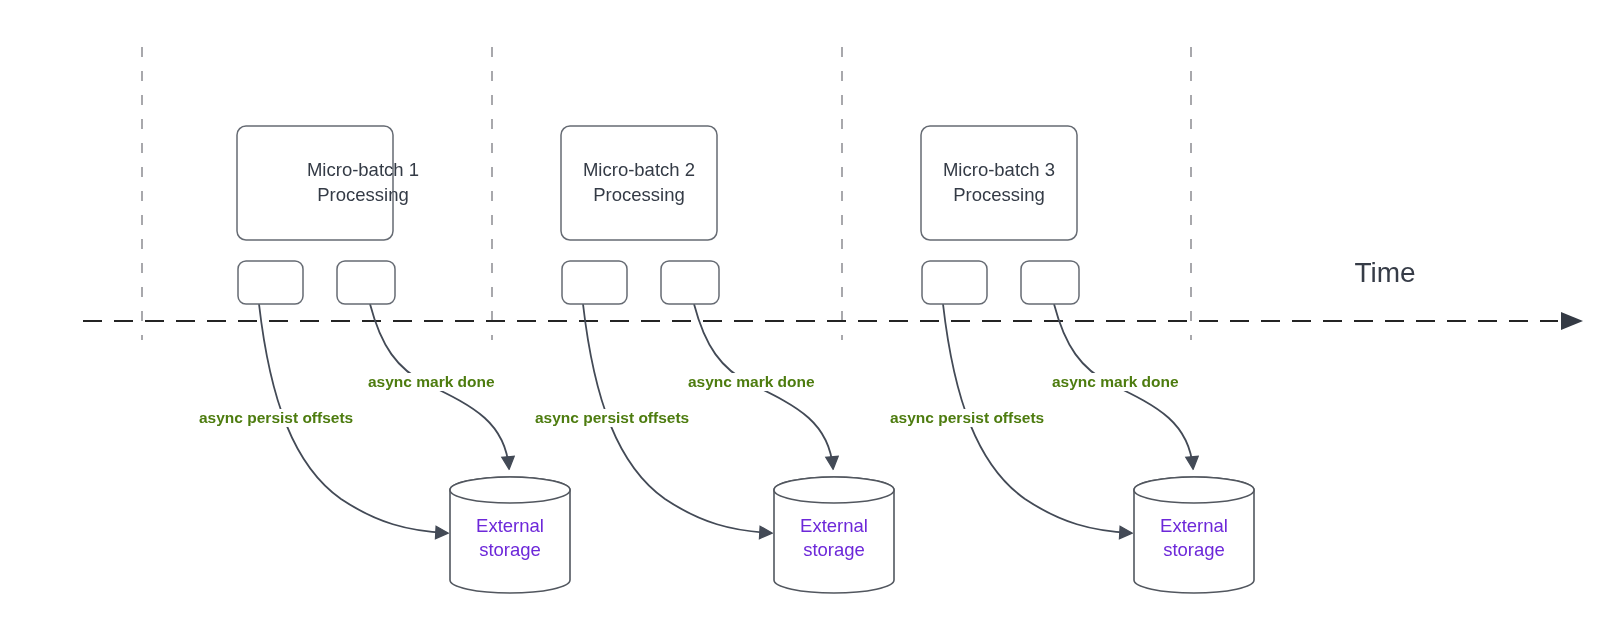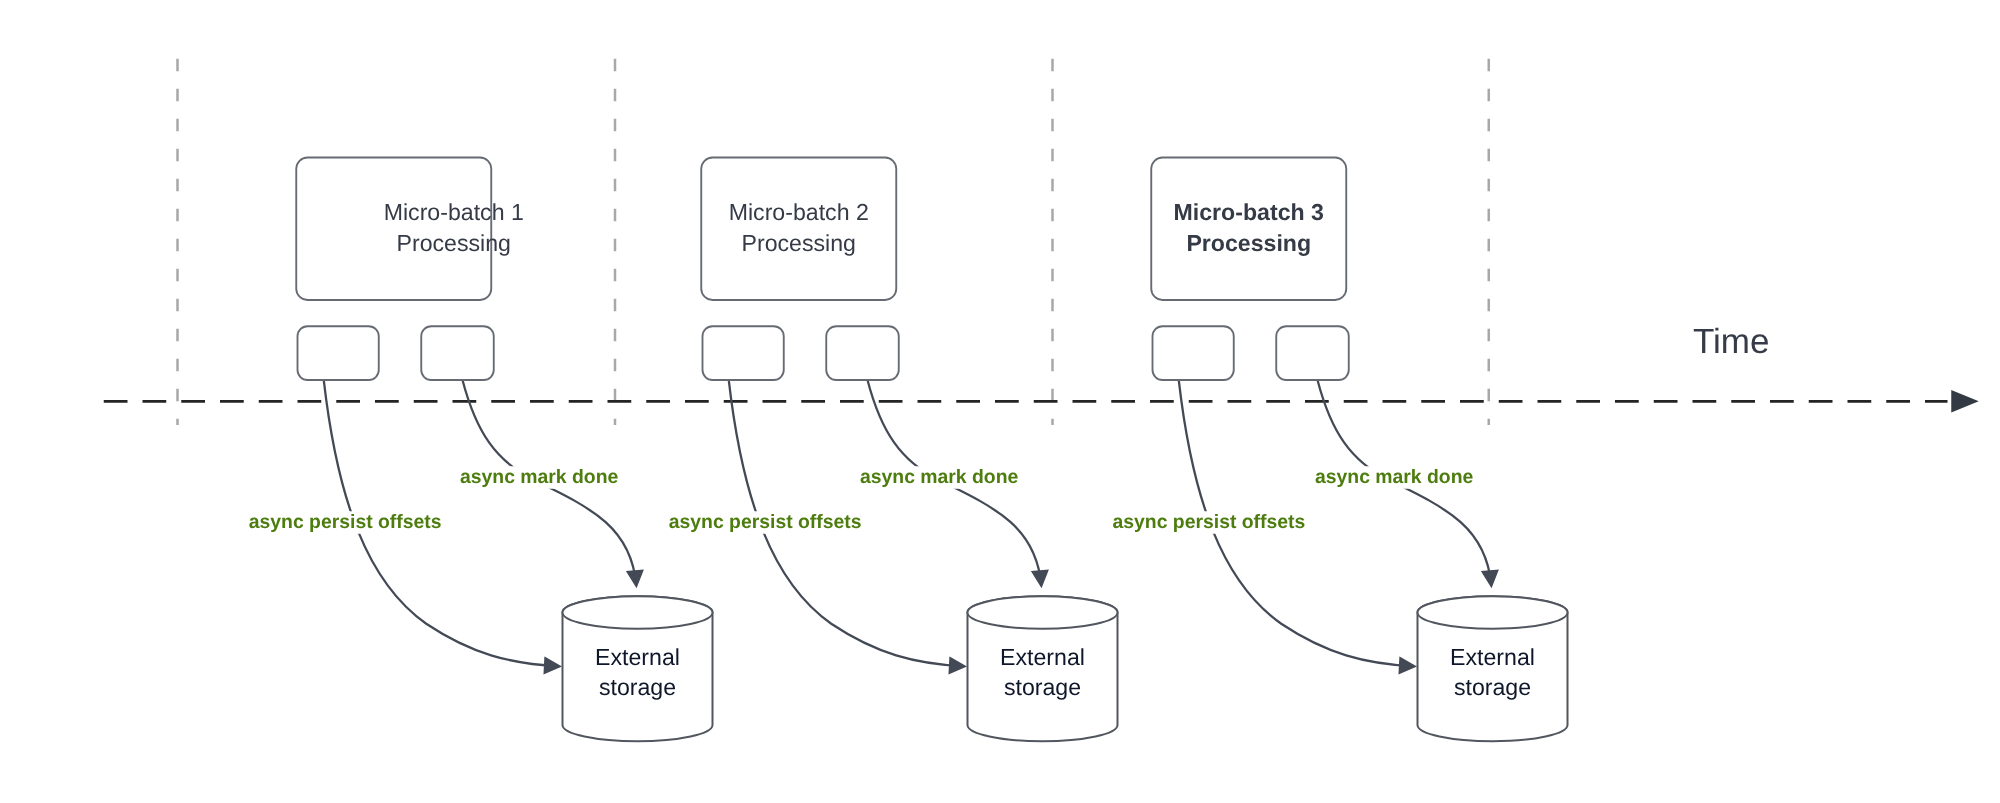--- a/index.html
+++ b/index.html
@@ -33,21 +33,21 @@
     white-space: nowrap;
   }
   .storage-label {
     display: flex;
     align-items: center;
     justify-content: center;
     text-align: center;
     white-space: pre-line;
     font-size: 18.5px;
     line-height: 1.3;
-    color: #0f172a;
+    color: #6d28d9;
   }
   .time-label {
     font-size: 28px;
     color: #363c47;
     width: 90px;
     text-align: center;
   }
 </style>
 </head>
 <body>
@@ -97,21 +97,21 @@
       <rect x="337" y="261" width="58" height="43" rx="8" fill="#ffffff" stroke="#666b73" stroke-width="1.5"></rect>
       <path d="M 450 490 A 60 13 0 0 1 570 490 L 570 580 A 60 13 0 0 1 450 580 Z" fill="#ffffff" stroke="#52575f" stroke-width="1.6"></path>
       <ellipse cx="510" cy="490" rx="60" ry="13" fill="#ffffff" stroke="#52575f" stroke-width="1.6"></ellipse>
     </g>
   </svg>
 
   <div class="overlay node-title" style="left:237px; top:126px; width:156px; height:114px;padding-left:48px;">Micro-batch 1
 Processing</div>
   <div class="overlay node-title" style="left:561px; top:126px; width:156px; height:114px;">Micro-batch 2
 Processing</div>
-  <div class="overlay node-title" style="left:921px; top:126px; width:156px; height:114px;font-weight:bold;">Micro-batch 3
+  <div class="overlay node-title" style="left:921px; top:126px; width:156px; height:114px;">Micro-batch 3
 Processing</div>
 
   <div class="overlay async-label" style="left:197px; top:409px;">async persist offsets</div>
   <div class="overlay async-label" style="left:366px; top:373px;">async mark done</div>
 
   <div class="overlay async-label" style="left:533px; top:409px;">async persist offsets</div>
   <div class="overlay async-label" style="left:686px; top:373px;">async mark done</div>
 
   <div class="overlay async-label" style="left:888px; top:409px;">async persist offsets</div>
   <div class="overlay async-label" style="left:1050px; top:373px;">async mark done</div>

